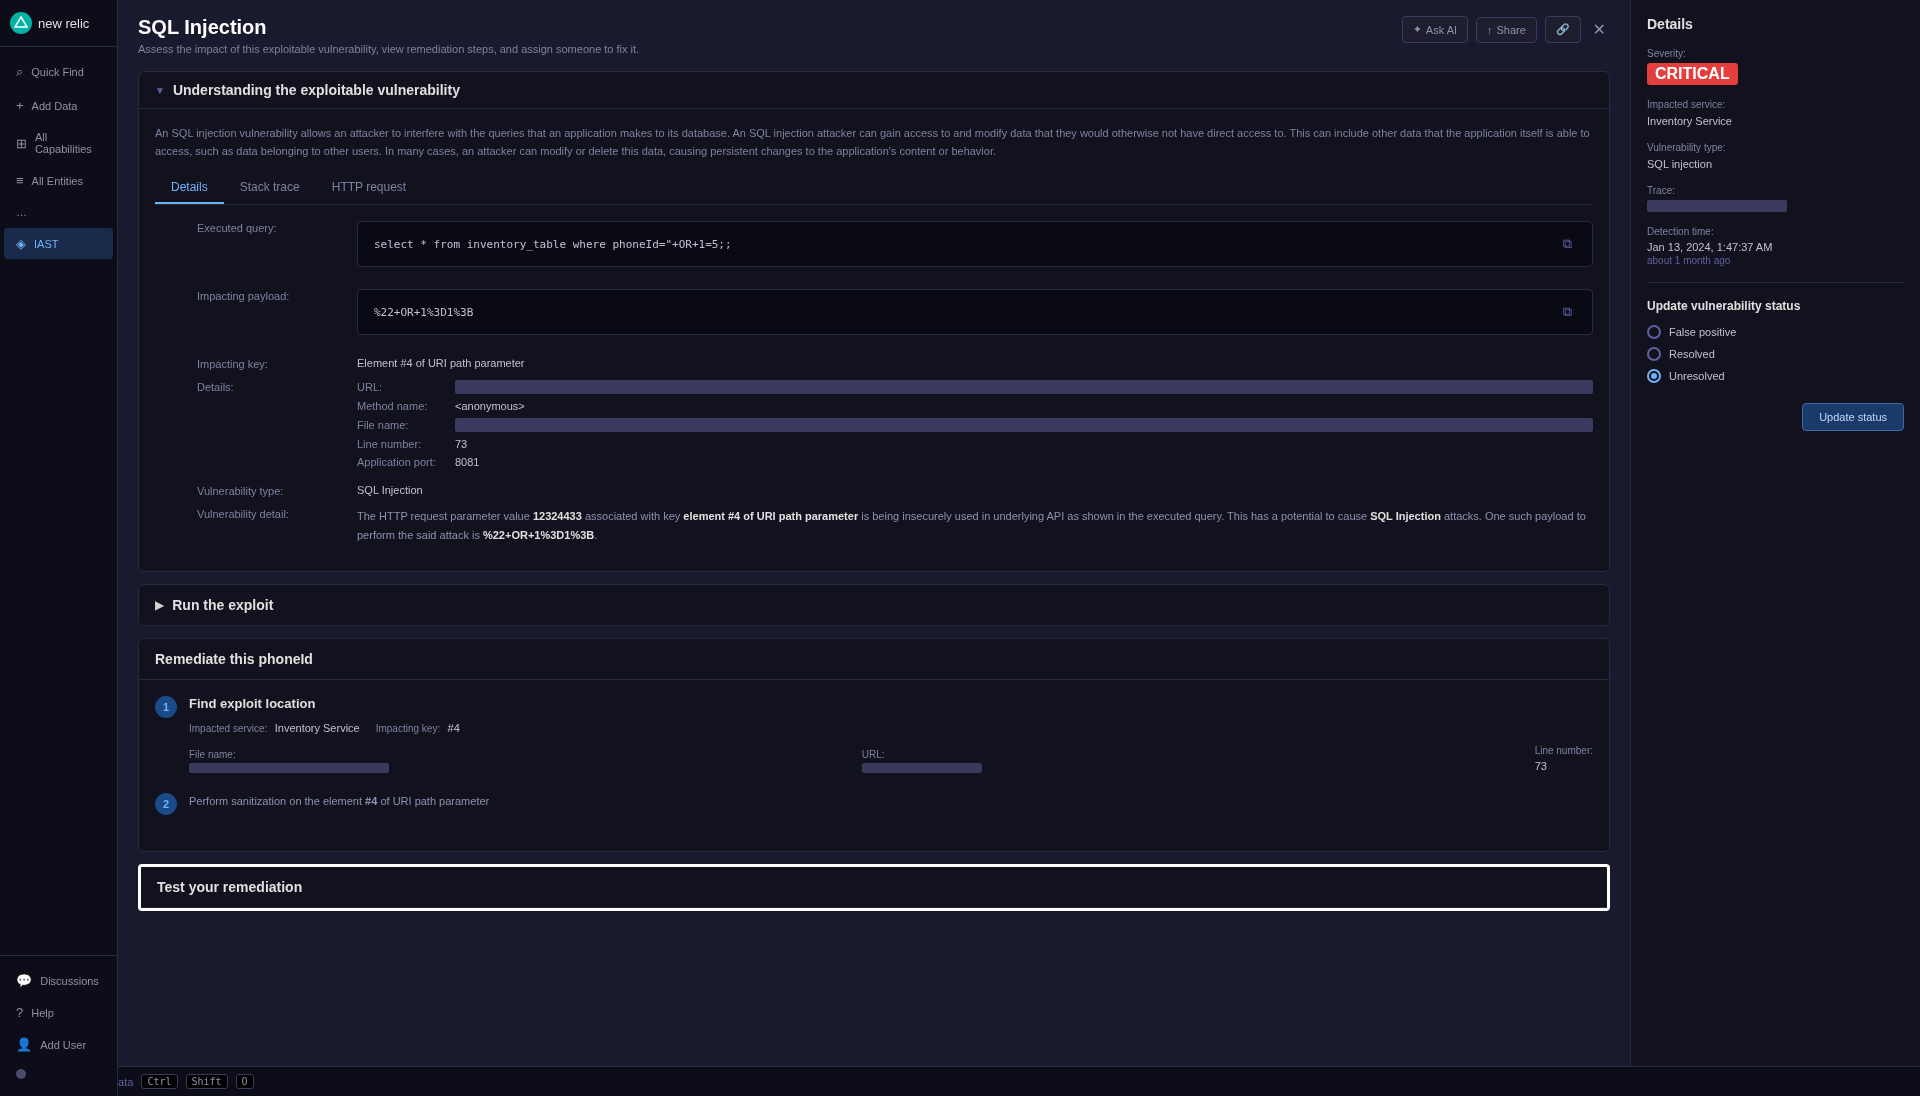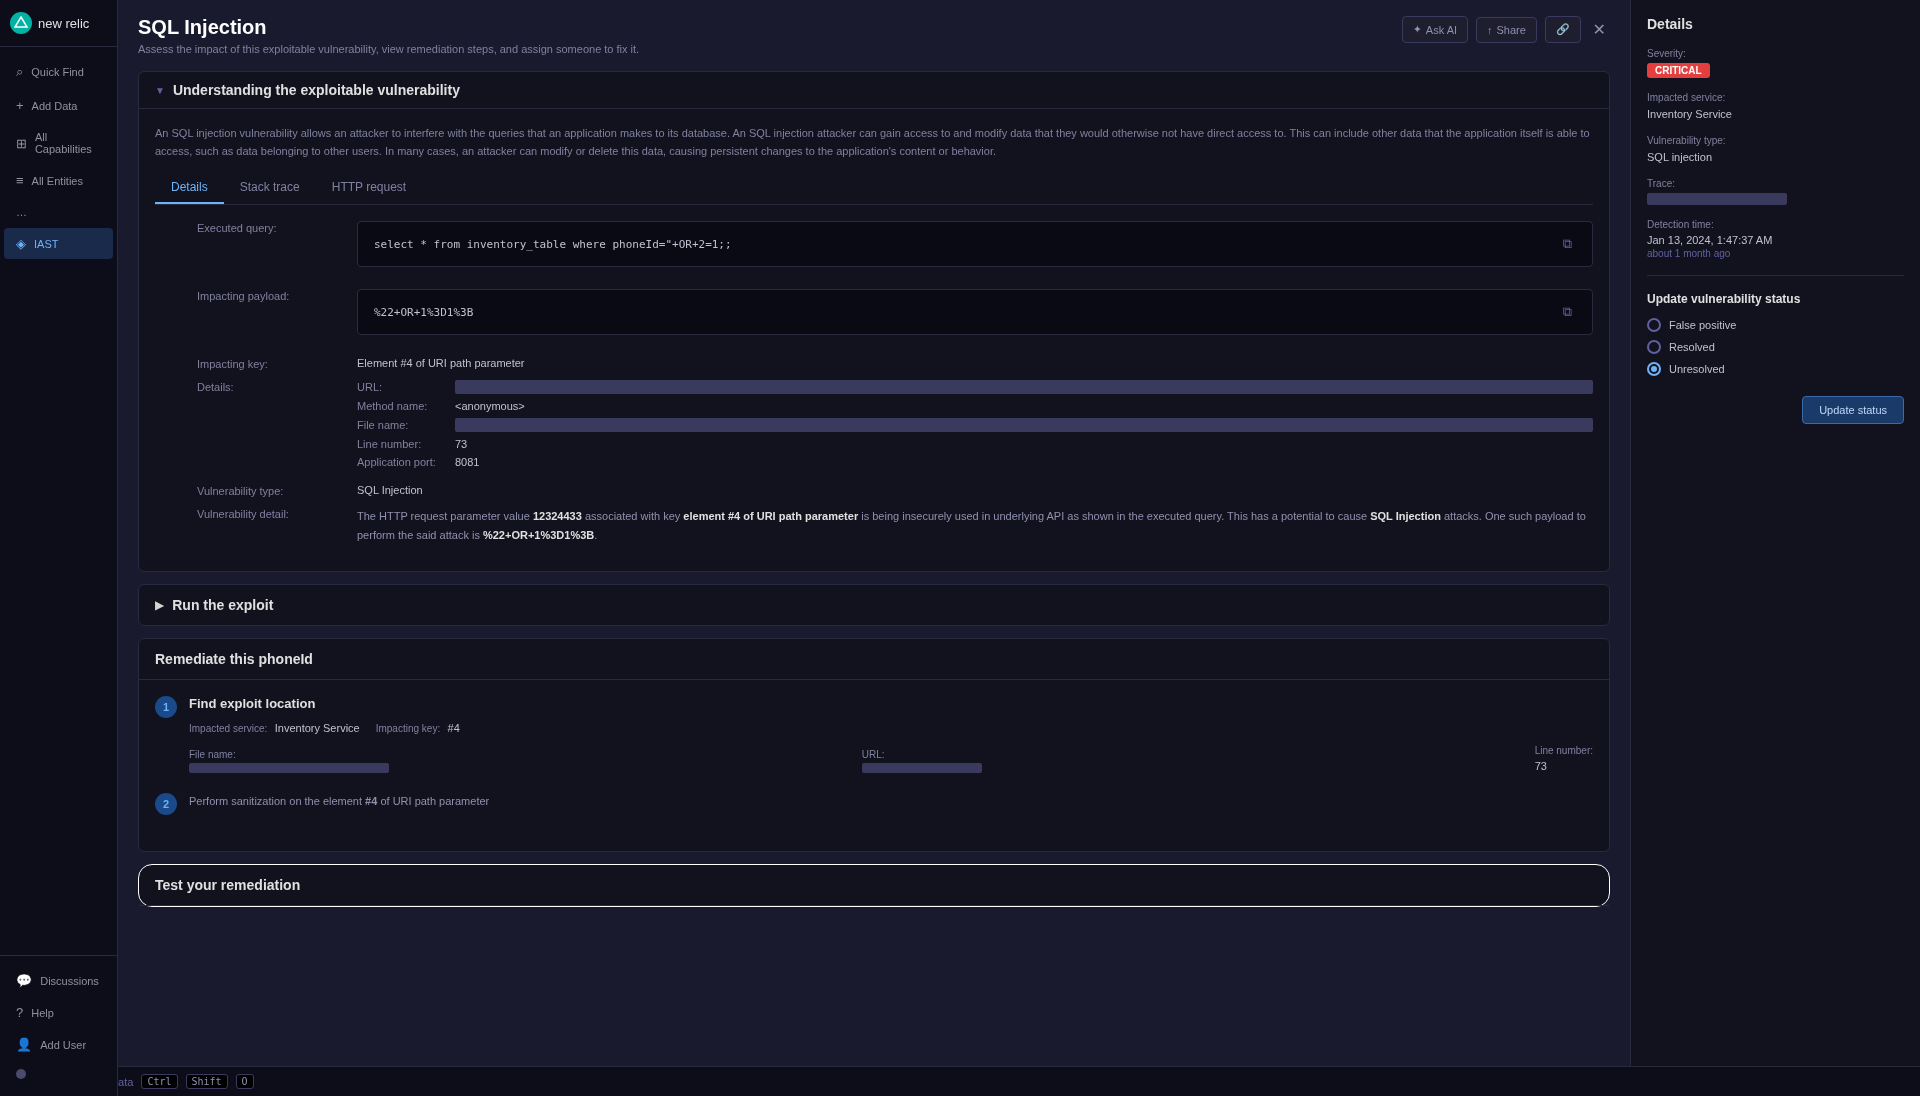--- a/index.html
+++ b/index.html
@@ -287,22 +287,22 @@
       margin-top: 2px;
     }
     .step-instruction {
       font-size: 11px;
       color: #9090b0;
       line-height: 1.6;
     }
     
     .test-section {
       background: #12121e;
-      border: 1px solid #ffffff;
-      border-radius: 14px;
+      border: 3px solid #ffffff;
+      border-radius: 4px;
       margin-bottom: 12px;
     }
     .test-header {
       padding: 12px 16px;
       font-size: 14px;
       font-weight: 600;
       color: #e0e0e0;
       border-bottom: 1px solid #2a2a3e;
     }
     .test-body {
@@ -336,21 +336,21 @@
       display: block;
       margin-bottom: 4px;
     }
     .detail-field .value {
       font-size: 11px;
       color: #c0c0d0;
     }
     .badge-critical {
       background: #e53e3e;
       color: white;
-      font-size: 10px;
+      font-size: 16px;
       font-weight: bold;
       padding: 2px 8px;
       border-radius: 3px;
       display: inline-block;
     }
     .trace-bar {
       height: 12px;
       background: #3a3a5e;
       border-radius: 2px;
       width: 140px;
@@ -532,21 +532,21 @@
           </div>
           <div class="tab">
             <span>HTTP request</span>
           </div>
         </div>
 
         <div class="details-row">
           <div class="details-label">Executed query:</div>
           <div style="flex:1;">
             <div class="code-block">
-              <code>select * from inventory_table where phoneId="+OR+2=1;;</code>
+              <code>select * from inventory_table where phoneId="+OR+1=5;;</code>
               <button class="copy-btn">⧉</button>
             </div>
           </div>
         </div>
 
         <div class="details-row">
           <div class="details-label">Impacting payload:</div>
           <div style="flex:1;">
             <div class="code-block">
               <code>%22+OR+1%3D1%3B</code>

